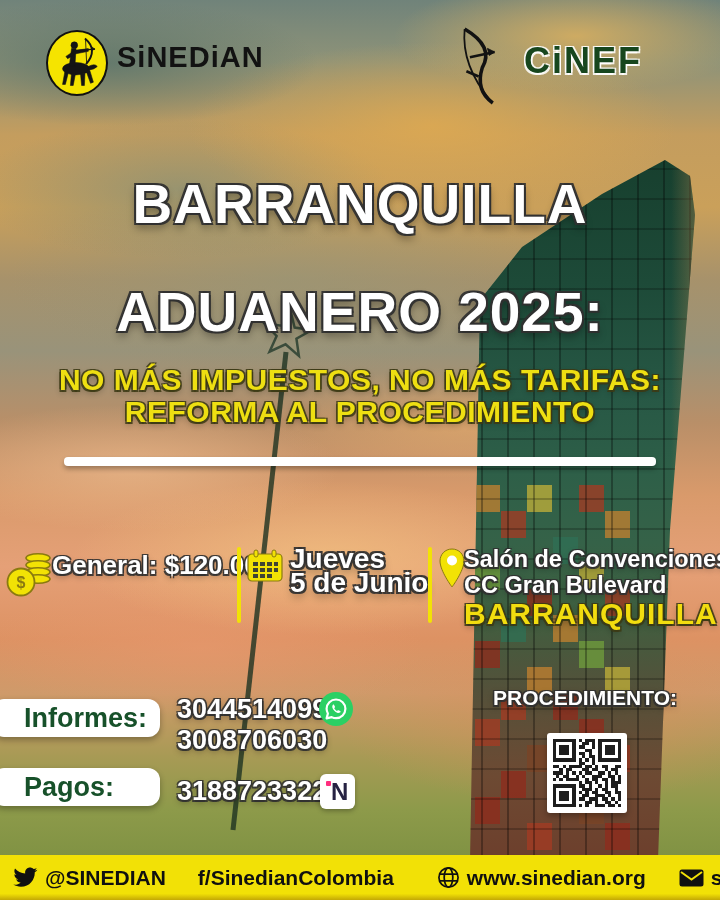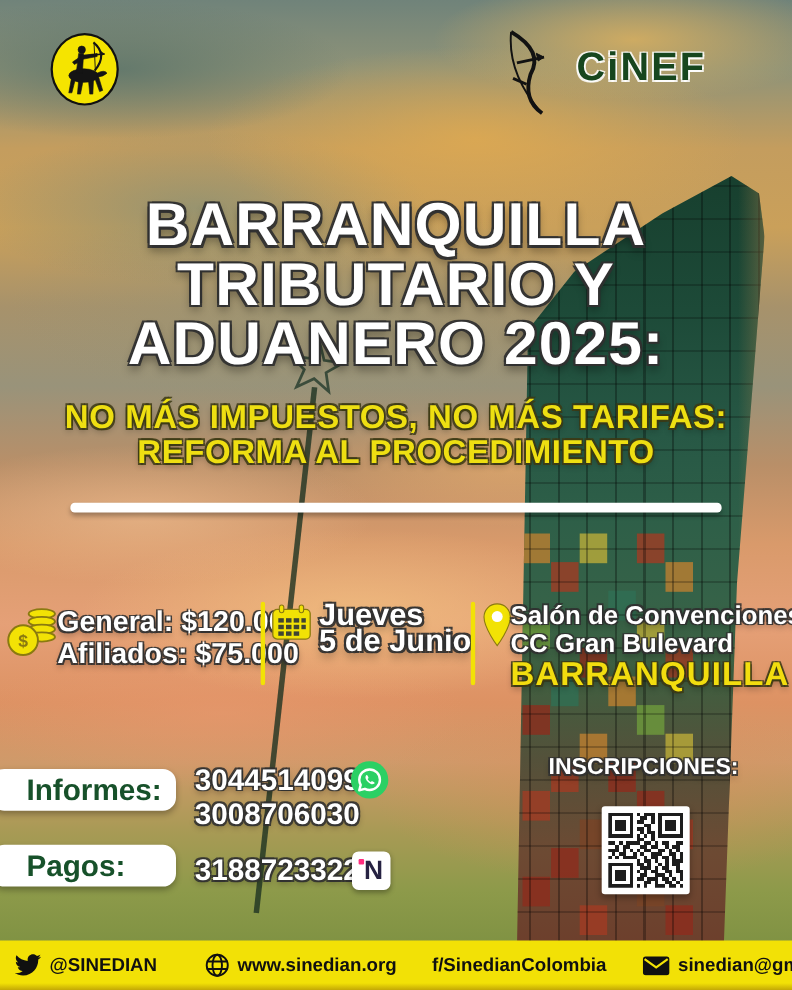--- a/index.html
+++ b/index.html
@@ -73,21 +73,21 @@
     box-shadow:0 3px 6px rgba(0,0,0,.30); }
   .label-text { color:#17512a; font-weight:bold; font-size:27px; line-height:38px; }
   .phone { font-weight:bold; font-size:27px; white-space:nowrap; }
 
   .insc-title { width:230px; text-align:center; font-weight:bold; font-size:21px; white-space:nowrap; }
   .insc-sub   { width:230px; text-align:center; font-weight:bold; font-size:19.5px; white-space:nowrap; }
 
   #footer { position:absolute; left:0; bottom:0; width:720px; height:45px;
     background:linear-gradient(180deg,#f2e106 0 86%, #c3a805 100%);
     display:flex; align-items:center; }
-  .f-item { display:flex; align-items:center; color:#101010; font-weight:bold; font-size:17px; }
+  .f-item { display:flex; align-items:center; color:#101010; font-weight:bold; font-size:21px; }
   .f-item svg { display:block; }
 
   .logo-circle { width:62px; height:66px; border-radius:50%; background:#f5e400;
     border:2.5px solid #111; box-sizing:border-box; }
   .sinedian-word { font-weight:bold; font-size:29px; letter-spacing:1px; color:#121212; }
   .sinedian-tag  { font-family:"Liberation Serif", serif; font-size:13.5px; letter-spacing:.6px; color:#121212; }
   .cinef-word { font-weight:bold; font-size:36px; letter-spacing:2px; color:#17461e;
     text-shadow:-1.5px -1.5px 0 rgba(255,255,255,.85), 1.5px -1.5px 0 rgba(255,255,255,.85),
                 -1.5px 1.5px 0 rgba(255,255,255,.85), 1.5px 1.5px 0 rgba(255,255,255,.85); }
 
@@ -156,55 +156,54 @@
         <circle cx="47" cy="20" r="6"></circle>
         <path d="M45,30 L72,26 L72,31 L46,36 Z"></path>
         <path d="M44,32 L32,40 L35,44 L46,38 Z"></path>
         <path d="M66,8 Q90,28 68,54" fill="none" stroke-width="3.5"></path>
         <line x1="67" y1="10" x2="69" y2="52" stroke-width="1.5"></line>
         <line x1="46" y1="30" x2="84" y2="27" stroke-width="2.5"></line>
         <path d="M84,27 L78,23 L79,29 Z"></path>
       </g>
     </svg>
   </div>
+  <div class="abs sinedian-word" style="left:117px;top:41px;">SiNEDiAN</div>
 
   <svg class="abs" style="left:440px;top:22px;" width="88" height="88" viewBox="0 0 100 100">
     <g stroke="#121212" fill="none">
       <path d="M28,8 Q62,28 48,52 Q40,78 60,92" stroke-width="4"></path>
       <path d="M28,8 Q24,50 58,90" stroke-width="2"></path>
       <line x1="34" y1="40" x2="62" y2="34" stroke-width="3"></line>
       <path d="M62,34 L54,30 L56,38 Z" fill="#121212"></path>
       <line x1="30" y1="56" x2="44" y2="62" stroke-width="3"></line>
     </g>
   </svg>
   <div class="abs cinef-word" style="left:524px;top:40px;">CiNEF</div>
 
   <div class="abs title-line ow" style="left:0;top:177px;">BARRANQUILLA</div>
-  <div class="abs title-line ow" style="left:0;top:231px;">TRIBUTARIO Y</div>
   <div class="abs title-line ow" style="left:0;top:285px;">ADUANERO 2025:</div>
 
   <div class="abs sub-line oy" style="left:0;top:364px;">NO MÁS IMPUESTOS, NO MÁS TARIFAS:</div>
   <div class="abs sub-line oy" style="left:0;top:396px;">REFORMA AL PROCEDIMIENTO</div>
 
   <div class="abs rule" style="left:64px;top:457px;width:592px;height:9px;"></div>
 
   <svg class="abs" style="left:6px;top:551px;" width="46" height="50" viewBox="0 0 46 50">
     <g>
       <g fill="#f2e205" stroke="#8a7a10" stroke-width="1.6">
         <ellipse cx="32" cy="7" rx="12" ry="4.2"></ellipse>
         <ellipse cx="32" cy="14" rx="12" ry="4.2"></ellipse>
         <ellipse cx="32" cy="21" rx="12" ry="4.2"></ellipse>
         <ellipse cx="32" cy="28" rx="12" ry="4.2"></ellipse>
       </g>
       <circle cx="15" cy="31" r="13.5" fill="#f2e205" stroke="#8a7a10" stroke-width="1.8"></circle>
       <text x="15" y="37" text-anchor="middle" font-family="Liberation Sans, sans-serif" font-size="16" font-weight="bold" fill="#8a7a10">$</text>
     </g>
   </svg>
   <div class="abs price-text ow-s" style="left:52px;top:551px;">General: $120.000</div>
-  <div class="abs price-text ow-s" style="left:52px;top:580px;">Afiliados: $75.000</div>
 
   <div class="abs vdiv" style="left:237px;top:547px;"></div>
 
   <svg class="abs" style="left:246px;top:549px;" width="38" height="34" viewBox="0 0 38 34">
     <rect x="2" y="5" width="34" height="27" rx="4" fill="#f2e205" stroke="#8a7a10" stroke-width="1.2"></rect>
     <rect x="8" y="1" width="4" height="7" rx="2" fill="#f2e205" stroke="#8a7a10" stroke-width="1"></rect>
     <rect x="26" y="1" width="4" height="7" rx="2" fill="#f2e205" stroke="#8a7a10" stroke-width="1"></rect>
     <g fill="#3f4433">
       <rect x="7" y="13" width="5" height="4"></rect>
         <rect x="14" y="13" width="5" height="4"></rect>
@@ -247,21 +246,21 @@
   <div class="abs label-box" style="left:-8px;top:768px;width:168px;">
     <div class="label-text" style="padding-left:32px;">Pagos:</div>
   </div>
   <div class="abs phone ow-s" style="left:177px;top:776px;">3188723322</div>
 
   <div class="abs" style="left:320px;top:774px;width:35px;height:35px;background:#fff;border-radius:6px;box-shadow:0 2px 5px rgba(0,0,0,.3);">
     <span style="position:absolute;left:6px;top:7px;width:5px;height:5px;background:#ff2d7e;border-radius:1px;"></span>
     <span style="position:absolute;left:11px;top:4px;font-weight:bold;font-size:24px;color:#262242;">N</span>
   </div>
 
-  <div class="abs insc-title ow-s" style="left:470px;top:686px;">INSCRIPCIONES:</div>
+  <div class="abs insc-title ow-s" style="left:470px;top:686px;">PROCEDIMIENTO:</div>
   <div class="abs qr-box" style="left:547px;top:733px;width:68px;height:68px;">
     <svg id="qr-svg" width="68" height="68" viewBox="0 0 21 21" shape-rendering="crispEdges">
         <rect x="0" y="0" width="1" height="1" fill="#1d1d1d"></rect>
         <rect x="1" y="0" width="1" height="1" fill="#1d1d1d"></rect>
         <rect x="2" y="0" width="1" height="1" fill="#1d1d1d"></rect>
         <rect x="3" y="0" width="1" height="1" fill="#1d1d1d"></rect>
         <rect x="4" y="0" width="1" height="1" fill="#1d1d1d"></rect>
         <rect x="5" y="0" width="1" height="1" fill="#1d1d1d"></rect>
         <rect x="6" y="0" width="1" height="1" fill="#1d1d1d"></rect>
         <rect x="8" y="0" width="1" height="1" fill="#1d1d1d"></rect>
@@ -503,34 +502,34 @@
       </svg>
   </div>
 
   <div id="footer">
     <div class="f-item" style="margin-left:12px;">
       <svg width="26" height="22" viewBox="0 0 24 20" style="margin-right:7px;">
         <path fill="#101010" d="M23.4,2.4c-0.8,0.4-1.7,0.6-2.6,0.8c0.9-0.6,1.6-1.5,2-2.5c-0.9,0.5-1.9,0.9-2.9,1.1 C19,0.9,17.8,0.4,16.6,0.4c-2.5,0-4.5,2-4.5,4.5c0,0.4,0,0.7,0.1,1C8.4,5.7,5.1,3.9,2.8,1.2C2.4,1.9,2.2,2.6,2.2,3.5 c0,1.6,0.8,2.9,2,3.7C3.5,7.2,2.8,7,2.2,6.6v0.1c0,2.2,1.5,4,3.6,4.4c-0.4,0.1-0.8,0.2-1.2,0.2c-0.3,0-0.6,0-0.8-0.1 c0.6,1.8,2.2,3.1,4.2,3.1c-1.5,1.2-3.5,1.9-5.6,1.9c-0.4,0-0.7,0-1.1-0.1c2,1.3,4.4,2,6.9,2c8.3,0,12.8-6.9,12.8-12.8 c0-0.2,0-0.4,0-0.6C22.1,4.2,22.8,3.4,23.4,2.4z"></path>
       </svg>
       <span>@SINEDIAN</span>
     </div>
+    <div class="f-item" style="margin-left:32px;">
+      <span>f/SinedianColombia</span>
+    </div>
     <div class="f-item" style="margin-left:43px;">
       <svg width="23" height="23" viewBox="0 0 24 24" style="margin-right:7px;">
         <g fill="none" stroke="#101010" stroke-width="1.8">
           <circle cx="12" cy="12" r="10"></circle>
           <ellipse cx="12" cy="12" rx="4.5" ry="10"></ellipse>
           <line x1="2" y1="8.5" x2="22" y2="8.5"></line>
           <line x1="2" y1="15.5" x2="22" y2="15.5"></line>
         </g>
       </svg>
       <span>www.sinedian.org</span>
     </div>
-    <div class="f-item" style="margin-left:32px;">
-      <span>f/SinedianColombia</span>
-    </div>
     <div class="f-item" style="margin-left:33px;">
       <svg width="25" height="18" viewBox="0 0 25 18" style="margin-right:7px;">
         <rect x="0.5" y="0.5" width="24" height="17" rx="2.5" fill="#101010"></rect>
         <path d="M2,3 L12.5,10.5 L23,3" fill="none" stroke="#f2e106" stroke-width="2"></path>
       </svg>
       <span>sinedian@gmail.com</span>
     </div>
   </div>
 
 </div>

